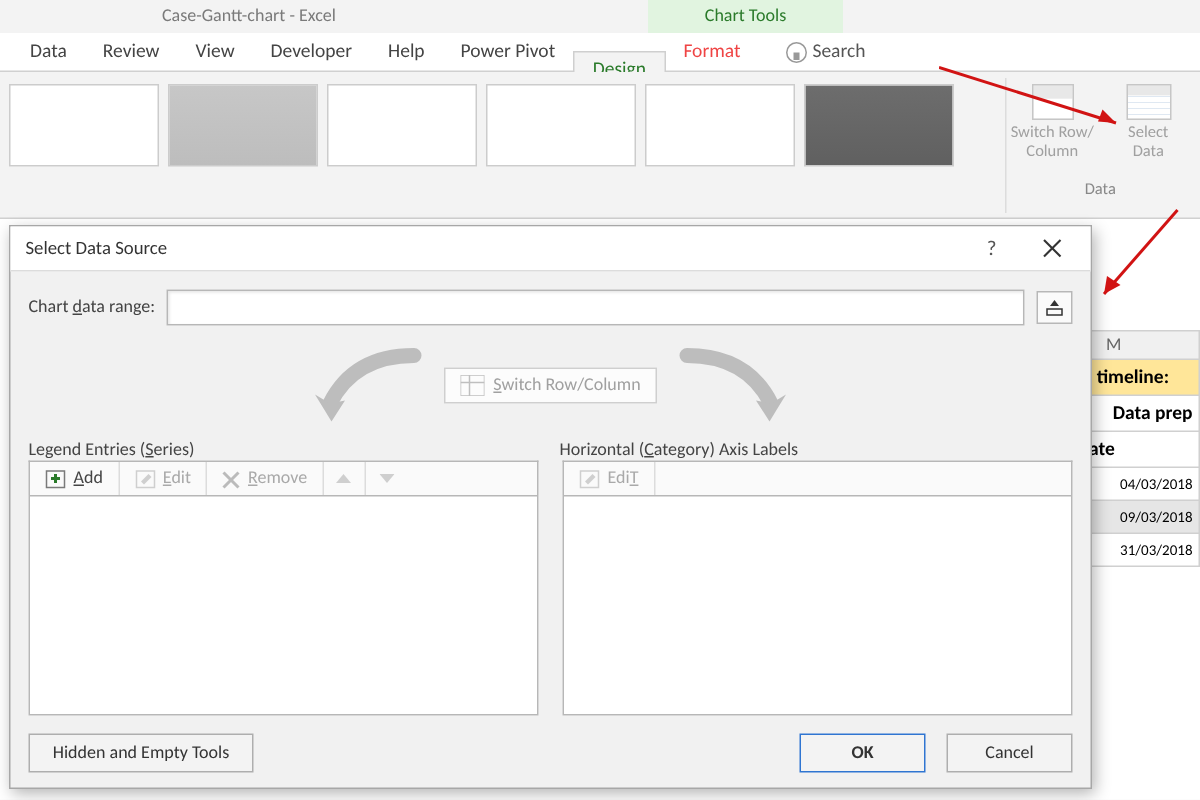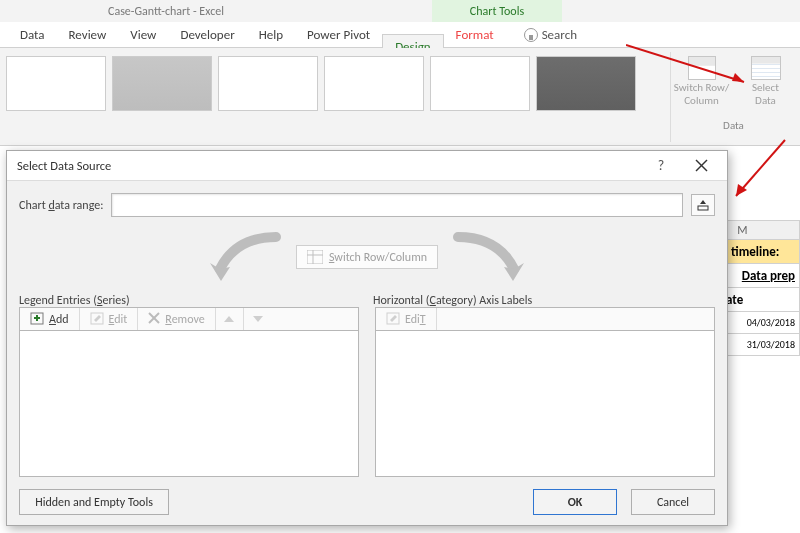--- a/index.html
+++ b/index.html
@@ -160,21 +160,20 @@
       padding: 4px 4px;
       white-space: nowrap;
     }
     .data-prep {
       border: 1px solid #d0d0d0;
       border-top: none;
       text-align: right;
       font-size: 13px;
       font-weight: 700;
       padding: 4px 4px;
-      text-decoration: underline;
     }
     .start-date {
       border: 1px solid #d0d0d0;
       border-top: none;
       font-size: 13px;
       font-weight: 700;
       padding: 4px 4px;
     }
     .cell {
       border: 1px solid #d0d0d0;
@@ -263,21 +262,21 @@
     .lists-labels .und { text-decoration: underline; }
     .lists-row { display: flex; gap: 16px; flex: 1; min-height: 0; }
     .list-col { flex: 1; display: flex; flex-direction: column; min-height: 0;}
     .list-toolbar {
       display: flex;
       border: 1px solid #b7b7b7;
       border-bottom: none;
       background: #fafafa;
     }
     .tool-btn {
-      display: flex; align-items: flex-start; gap: 5px;
+      display: flex; align-items: flex-end; gap: 5px;
       padding: 4px 10px;
       border-right: 1px solid #dcdcdc;
       font-size: 12px;
       cursor: pointer;
     }
     .tool-btn.disabled { color: #a9a9a9; cursor: default; }
     .tool-btn .und { text-decoration: underline; }
     .tool-mini {
       width: 28px;
       display: flex; align-items: center; justify-content: center;
@@ -377,20 +376,21 @@
   <line x1="55" y1="2" x2="6" y2="58"></line>
   <polygon points="6,58 8,46 17,52"></polygon>
 </svg>
 
 <div class="worksheet">
   <div class="col-head">M</div>
   <div class="proj-title">Project timeline:</div>
   <div class="data-prep">Data prep</div>
   <div class="start-date">Start date</div>
   <div class="cell">04/03/2018</div>
+  <div class="cell selected">09/03/2018</div>
   <div class="cell">31/03/2018</div>
 </div>
 
 <div class="dialog">
   <div class="dialog-titlebar">
     <span>Select Data Source</span>
     <span class="spacer"></span>
     <div class="dlg-icon-btn">
       <span style="font-size:14px;">?</span>
     </div>

